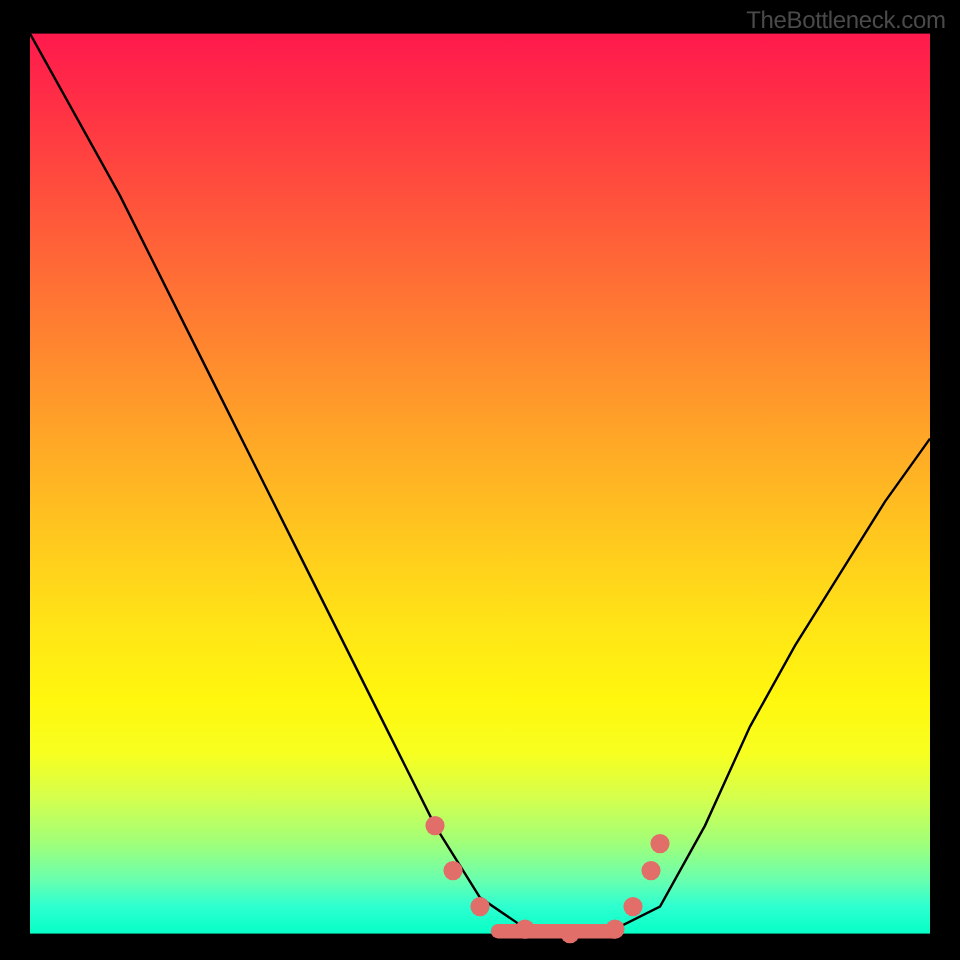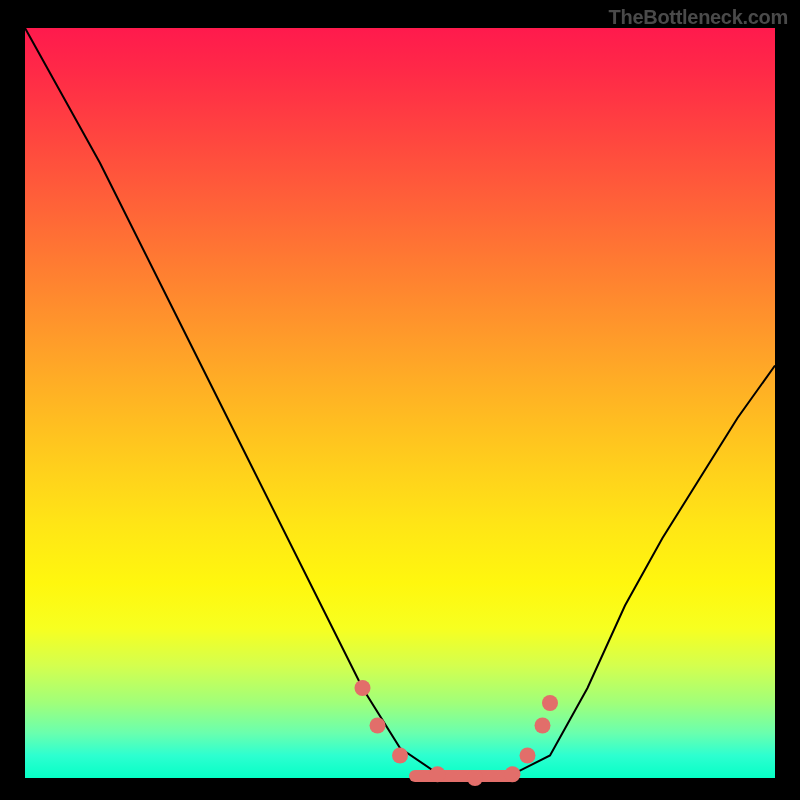--- a/index.html
+++ b/index.html
@@ -16,21 +16,21 @@
     width: 800px;
     height: 800px;
     background: #000;
   }
   .watermark {
     position: absolute;
     top: 6px;
     right: 12px;
     color: #4a4a4a;
     font-size: 20px;
-    font-weight: 700;
+    font-weight: 400;
     letter-spacing: -0.3px;
     user-select: none;
   }
   .plot {
     position: absolute;
     left: 25px;
     top: 28px;
     width: 750px;
     height: 750px;
     background: linear-gradient(

